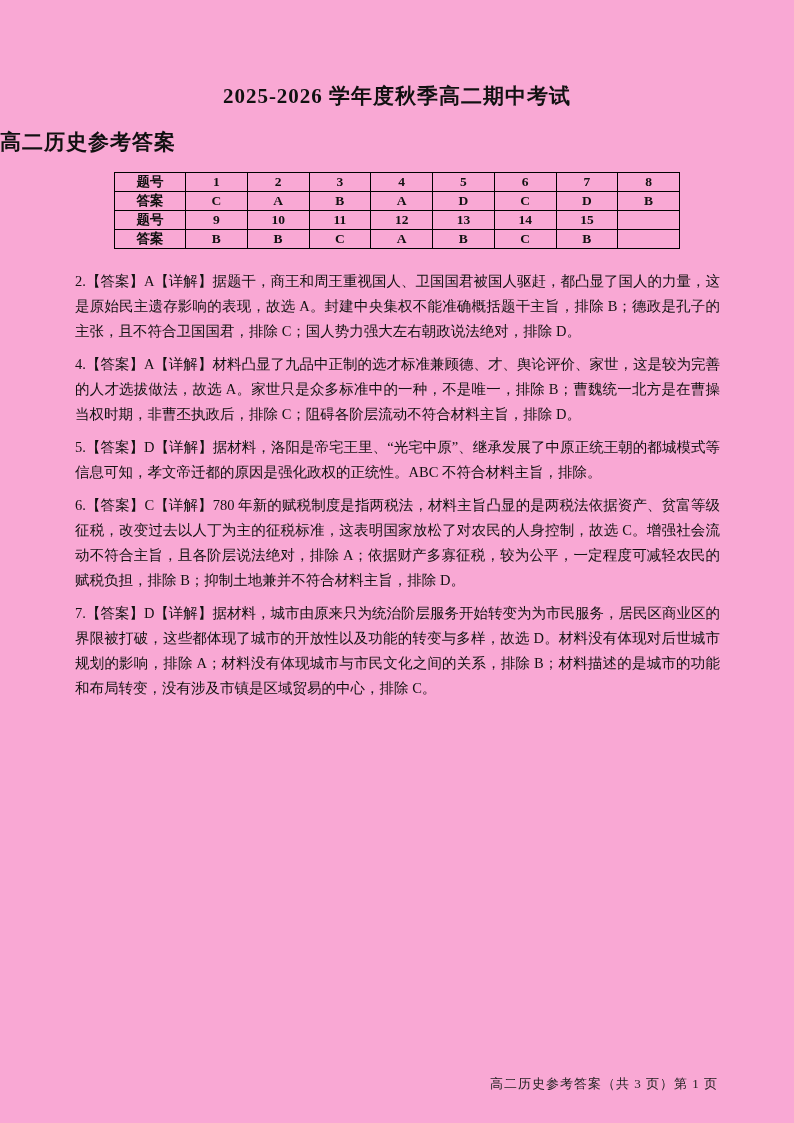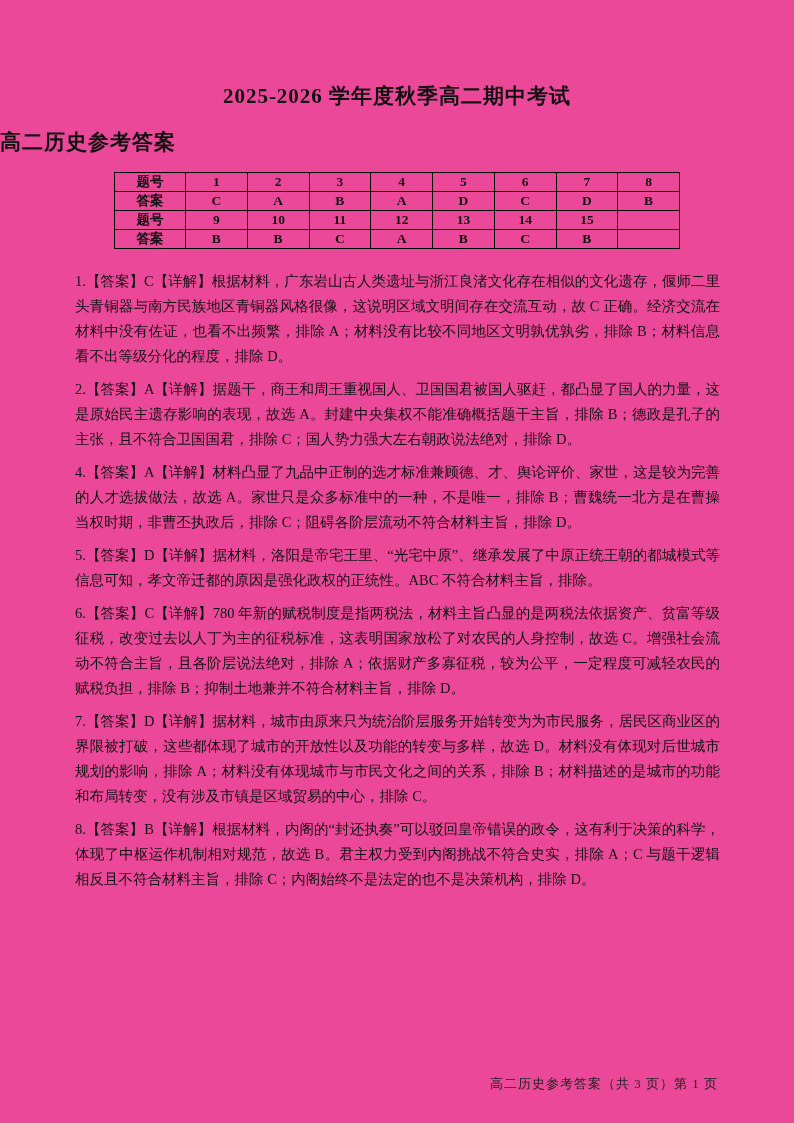--- a/index.html
+++ b/index.html
@@ -1,20 +1,20 @@
 <!DOCTYPE html>
 <html><head>
 <meta charset="utf-8">
 <style>
   html,body{margin:0;padding:0;background:#ffffff;}
   .page{
     position:relative;
     width:794px;height:1123px;
     margin:0 auto;
-    background:#ec4899;
+    background:#f9a8d4;
     color:#111;
     font-family:"Liberation Serif","DejaVu Serif",serif;
     overflow:hidden;
     box-sizing:border-box;
   }
   .title{
     padding-top:82px;
     text-align:center;
     font-size:21px;
     font-weight:bold;
@@ -115,24 +115,22 @@
         <td>A</td>
         <td>B</td>
         <td>C</td>
         <td>B</td>
         <td></td>
       </tr>
     </tbody>
   </table>
 
   <div class="content">
-    <p class="expl"><span class="lead">1.【答案】C【详解】</span><span>根据材料，广东岩山古人类遗址与浙江良渚文化存在相似的文化遗存，偃师二里头青铜器与南方民族地区青铜器风格很像，这说明区域文明间存在交流互动，故 C 正确。经济交流在材料中没有佐证，也看不出频繁，排除 A；材料没有比较不同地区文明孰优孰劣，排除 B；材料信息看不出等级分化的程度，排除 D。</span></p>
     <p class="expl"><span class="lead">2.【答案】A【详解】</span><span>据题干，商王和周王重视国人、卫国国君被国人驱赶，都凸显了国人的力量，这是原始民主遗存影响的表现，故选 A。封建中央集权不能准确概括题干主旨，排除 B；德政是孔子的主张，且不符合卫国国君，排除 C；国人势力强大左右朝政说法绝对，排除 D。</span></p>
     <p class="expl"><span class="lead">4.【答案】A【详解】</span><span>材料凸显了九品中正制的选才标准兼顾德、才、舆论评价、家世，这是较为完善的人才选拔做法，故选 A。家世只是众多标准中的一种，不是唯一，排除 B；曹魏统一北方是在曹操当权时期，非曹丕执政后，排除 C；阻碍各阶层流动不符合材料主旨，排除 D。</span></p>
     <p class="expl"><span class="lead">5.【答案】D【详解】</span><span>据材料，洛阳是帝宅王里、“光宅中原”、继承发展了中原正统王朝的都城模式等信息可知，孝文帝迁都的原因是强化政权的正统性。ABC 不符合材料主旨，排除。</span></p>
     <p class="expl"><span class="lead">6.【答案】C【详解】</span><span>780 年新的赋税制度是指两税法，材料主旨凸显的是两税法依据资产、贫富等级征税，改变过去以人丁为主的征税标准，这表明国家放松了对农民的人身控制，故选 C。增强社会流动不符合主旨，且各阶层说法绝对，排除 A；依据财产多寡征税，较为公平，一定程度可减轻农民的赋税负担，排除 B；抑制土地兼并不符合材料主旨，排除 D。</span></p>
     <p class="expl"><span class="lead">7.【答案】D【详解】</span><span>据材料，城市由原来只为统治阶层服务开始转变为为市民服务，居民区商业区的界限被打破，这些都体现了城市的开放性以及功能的转变与多样，故选 D。材料没有体现对后世城市规划的影响，排除 A；材料没有体现城市与市民文化之间的关系，排除 B；材料描述的是城市的功能和布局转变，没有涉及市镇是区域贸易的中心，排除 C。</span></p>
-    <p class="expl"><span class="lead">8.【答案】B【详解】</span><span>根据材料，内阁的“封还执奏”可以驳回皇帝错误的政令，这有利于决策的科学，体现了中枢运作机制相对规范，故选 B。君主权力受到内阁挑战不符合史实，排除 A；C 与题干逻辑相反且不符合材料主旨，排除 C；内阁始终不是法定的也不是决策机构，排除 D。</span></p>
   </div>
 
   <div class="footer">高二历史参考答案（共 3 页）第 1 页</div>
 
 </div>
 
 </body></html>

